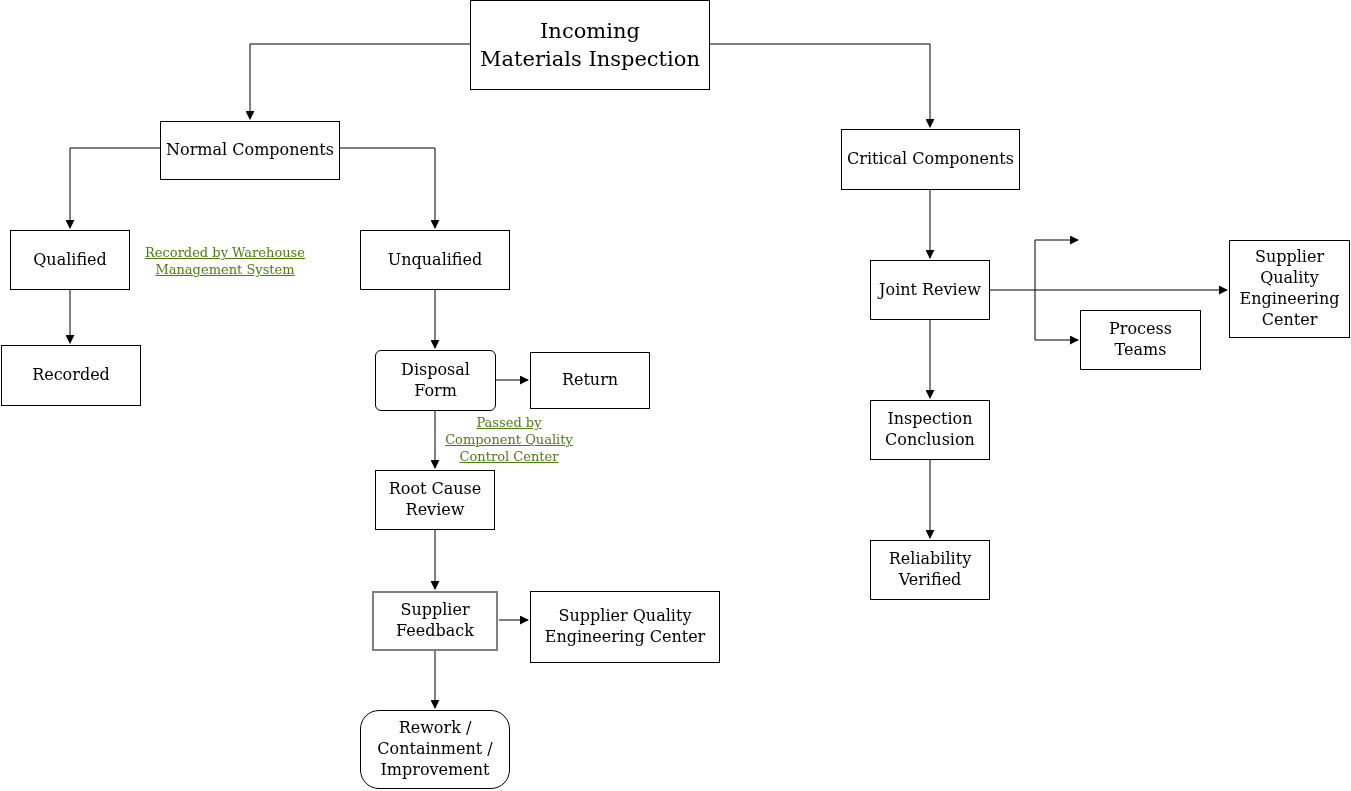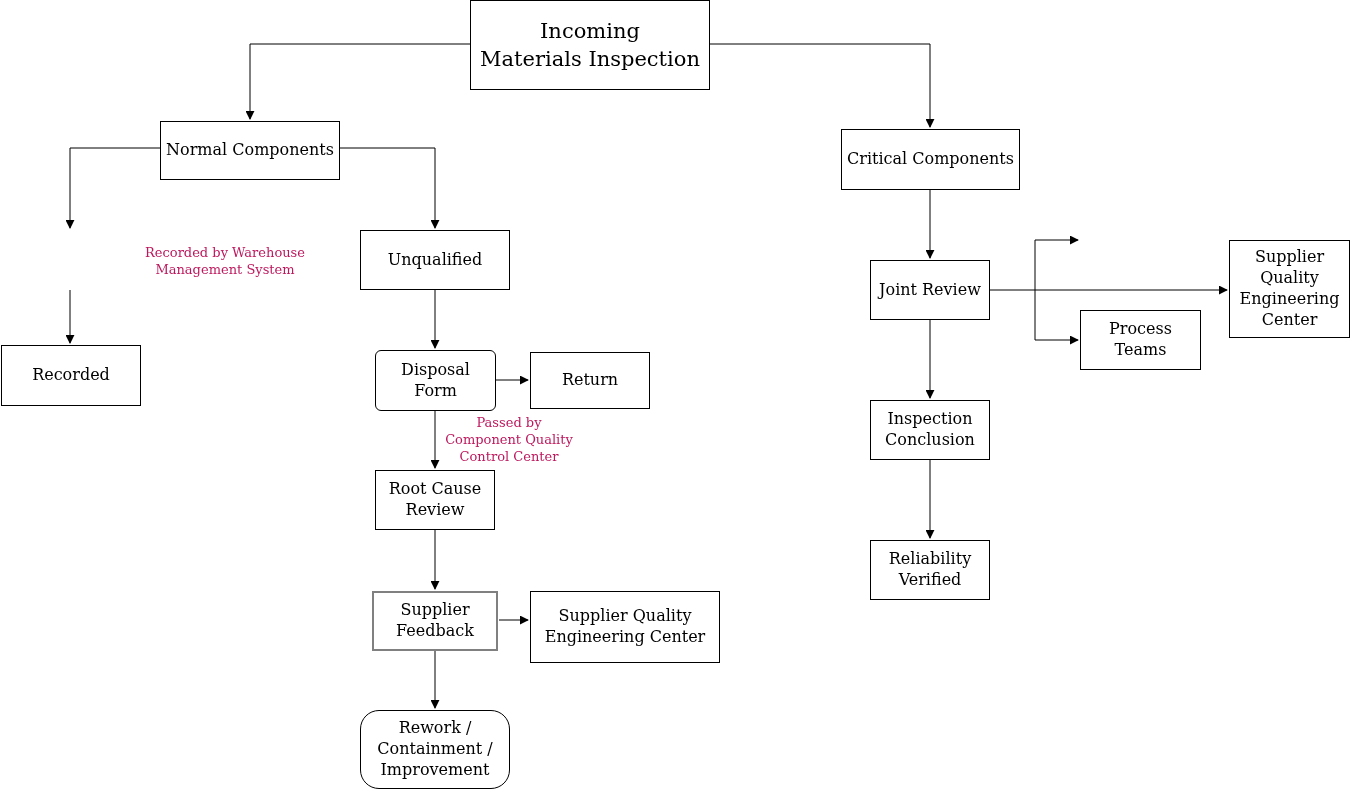--- a/index.html
+++ b/index.html
@@ -33,25 +33,26 @@
     text-align: center;
     font-size: 16px;
     line-height: 1.3;
     white-space: pre-line;
   }
   .node.highlight {
     border: 2px solid #808080;
   }
   .note {
     position: absolute;
-    color: #be185d;
+    color: #4d7c0f;
     text-align: center;
     font-size: 13px;
     line-height: 1.32;
     white-space: pre-line;
+    text-decoration: underline;
   }
   
   .p-title          { left: 470px;  top: 0px;    width: 240px; height: 90px; font-size: 21px; line-height: 1.35; }
   .p-normal         { left: 160px;  top: 121px;  width: 180px; height: 59px; }
   .p-critical       { left: 841px;  top: 129px;  width: 179px; height: 61px; }
   .p-qualified      { left: 10px;   top: 230px;  width: 120px; height: 60px; }
   .p-unqualified    { left: 360px;  top: 230px;  width: 150px; height: 60px; }
   .p-warehouse      { left: 1px;    top: 345px;  width: 140px; height: 61px; }
   .p-disposal       { left: 375px;  top: 350px;  width: 121px; height: 61px; border-radius: 6px; }
   .p-return         { left: 530px;  top: 352px;  width: 120px; height: 57px; }
@@ -96,20 +97,21 @@
     <polyline points="1035,290 1035,240 1078,240" marker-end="url(#arrow)"></polyline>
     <polyline points="1035,290 1035,340 1078,340" marker-end="url(#arrow)"></polyline>
     <polyline points="930,320 930,398" marker-end="url(#arrow)"></polyline>
     <polyline points="930,460 930,538" marker-end="url(#arrow)"></polyline>
   </svg>
 
   <div class="node p-title">Incoming
 Materials Inspection</div>
   <div class="node p-normal">Normal Components</div>
   <div class="node p-critical">Critical Components</div>
+  <div class="node p-qualified">Qualified</div>
   <div class="node p-unqualified">Unqualified</div>
   <div class="node p-warehouse">Recorded</div>
   <div class="node p-disposal">Disposal
 Form</div>
   <div class="node p-return">Return</div>
   <div class="node p-rootcause">Root Cause
 Review</div>
   <div class="node p-supfeedback highlight">Supplier
 Feedback</div>
   <div class="node p-sqec-left">Supplier Quality

